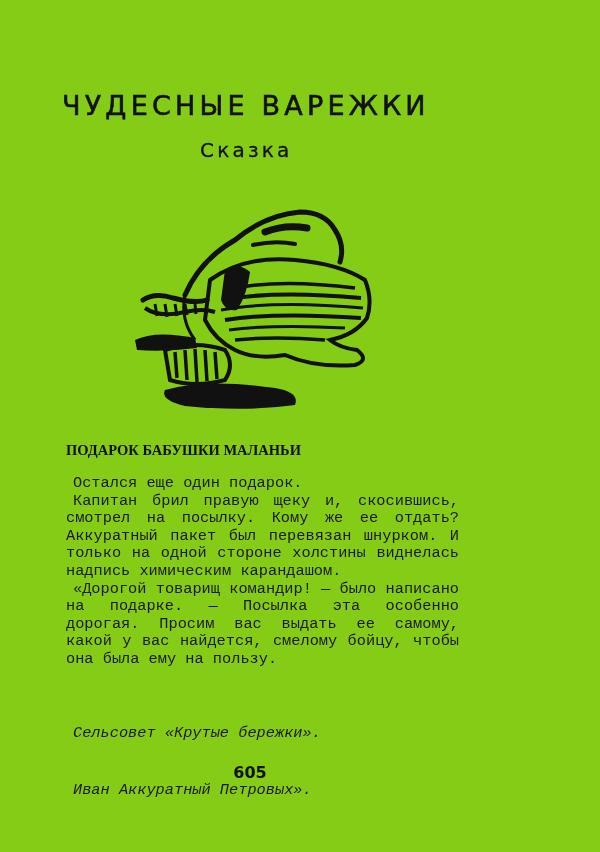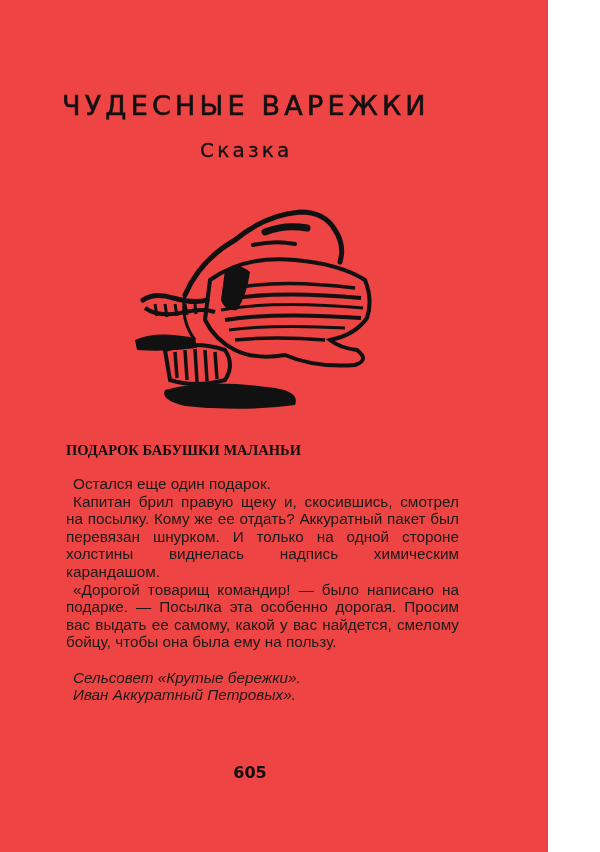--- a/index.html
+++ b/index.html
@@ -10,23 +10,23 @@
     body {
       width: 600px;
       height: 852px;
       position: relative;
       overflow: hidden;
       color: #111111;
     }
     .page {
       position: absolute;
       left: 0; top: 0;
-      width: 548px;
+      width: 600px;
       height: 852px;
-      background: #ef4444;
+      background: #84cc16;
     }
     .title {
       position: absolute;
       left: 62px;
       top: 90px;
       width: 380px;
       font-family: "DejaVu Sans", sans-serif;
       font-size: 27px;
       font-weight: normal;
       letter-spacing: 4.2px;
@@ -64,33 +64,34 @@
       font-weight: bold;
       font-size: 14.5px;
       line-height: 20px;
       color: #111;
     }
     .body-text {
       position: absolute;
       left: 66px;
       top: 475px;
       width: 393px;
-      font-family: Liberation Sans, sans-serif;
+      font-family: Liberation Mono, monospace;
       font-size: 15.3px;
       line-height: 17.6px;
       color: #1a1a1a;
       text-align: justify;
     }
     .body-text p {
       margin: 0;
       text-indent: 7px;
     }
     .body-text p.sig {
       font-style: italic;
       text-indent: 7px;
+      margin-top: 39px;
     }
     .body-text .gap {
       height: 17.6px;
     }
     .folio {
       position: absolute;
       left: 200px;
       top: 766px;
       width: 100px;
       text-align: center;

